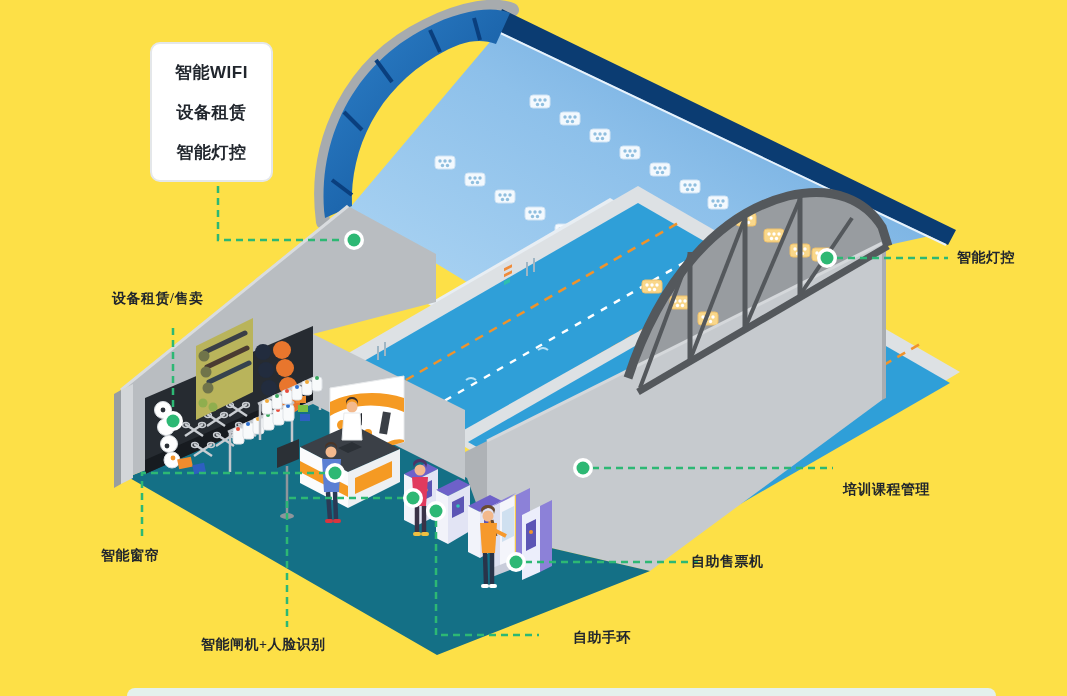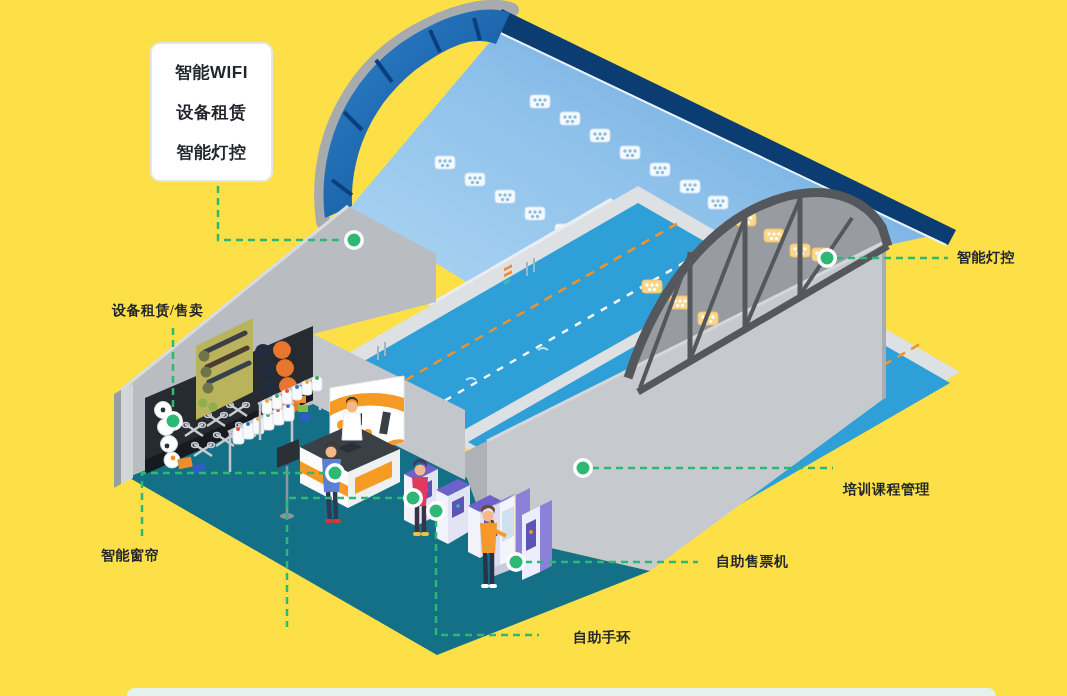--- a/index.html
+++ b/index.html
@@ -408,21 +408,22 @@
   </g>
 </svg>
 
 <div class="callout-box">
   <span>智能WIFI</span>
   <span>设备租赁</span>
   <span>智能灯控</span>
 </div>
 
 <div class="lbl" style="left:957px;top:249px">智能灯控</div>
-<div class="lbl" style="left:112px;top:302px">设备租赁/售卖</div>
+<div class="lbl" style="left:112px;top:290px">设备租赁/售卖</div>
 <div class="lbl" style="left:843px;top:481px">培训课程管理</div>
 <div class="lbl" style="left:101px;top:547px">智能窗帘</div>
-<div class="lbl" style="left:716px;top:553px">自助售票机</div>
+<div class="lbl" style="left:691px;top:553px">自助售票机</div>
+<div class="lbl" style="left:201px;top:636px">智能闸机+人脸识别</div>
 <div class="lbl" style="left:573px;top:629px">自助手环</div>
 
 <div class="bottom-bar"></div>
 
 </div>
 
 </body></html>

